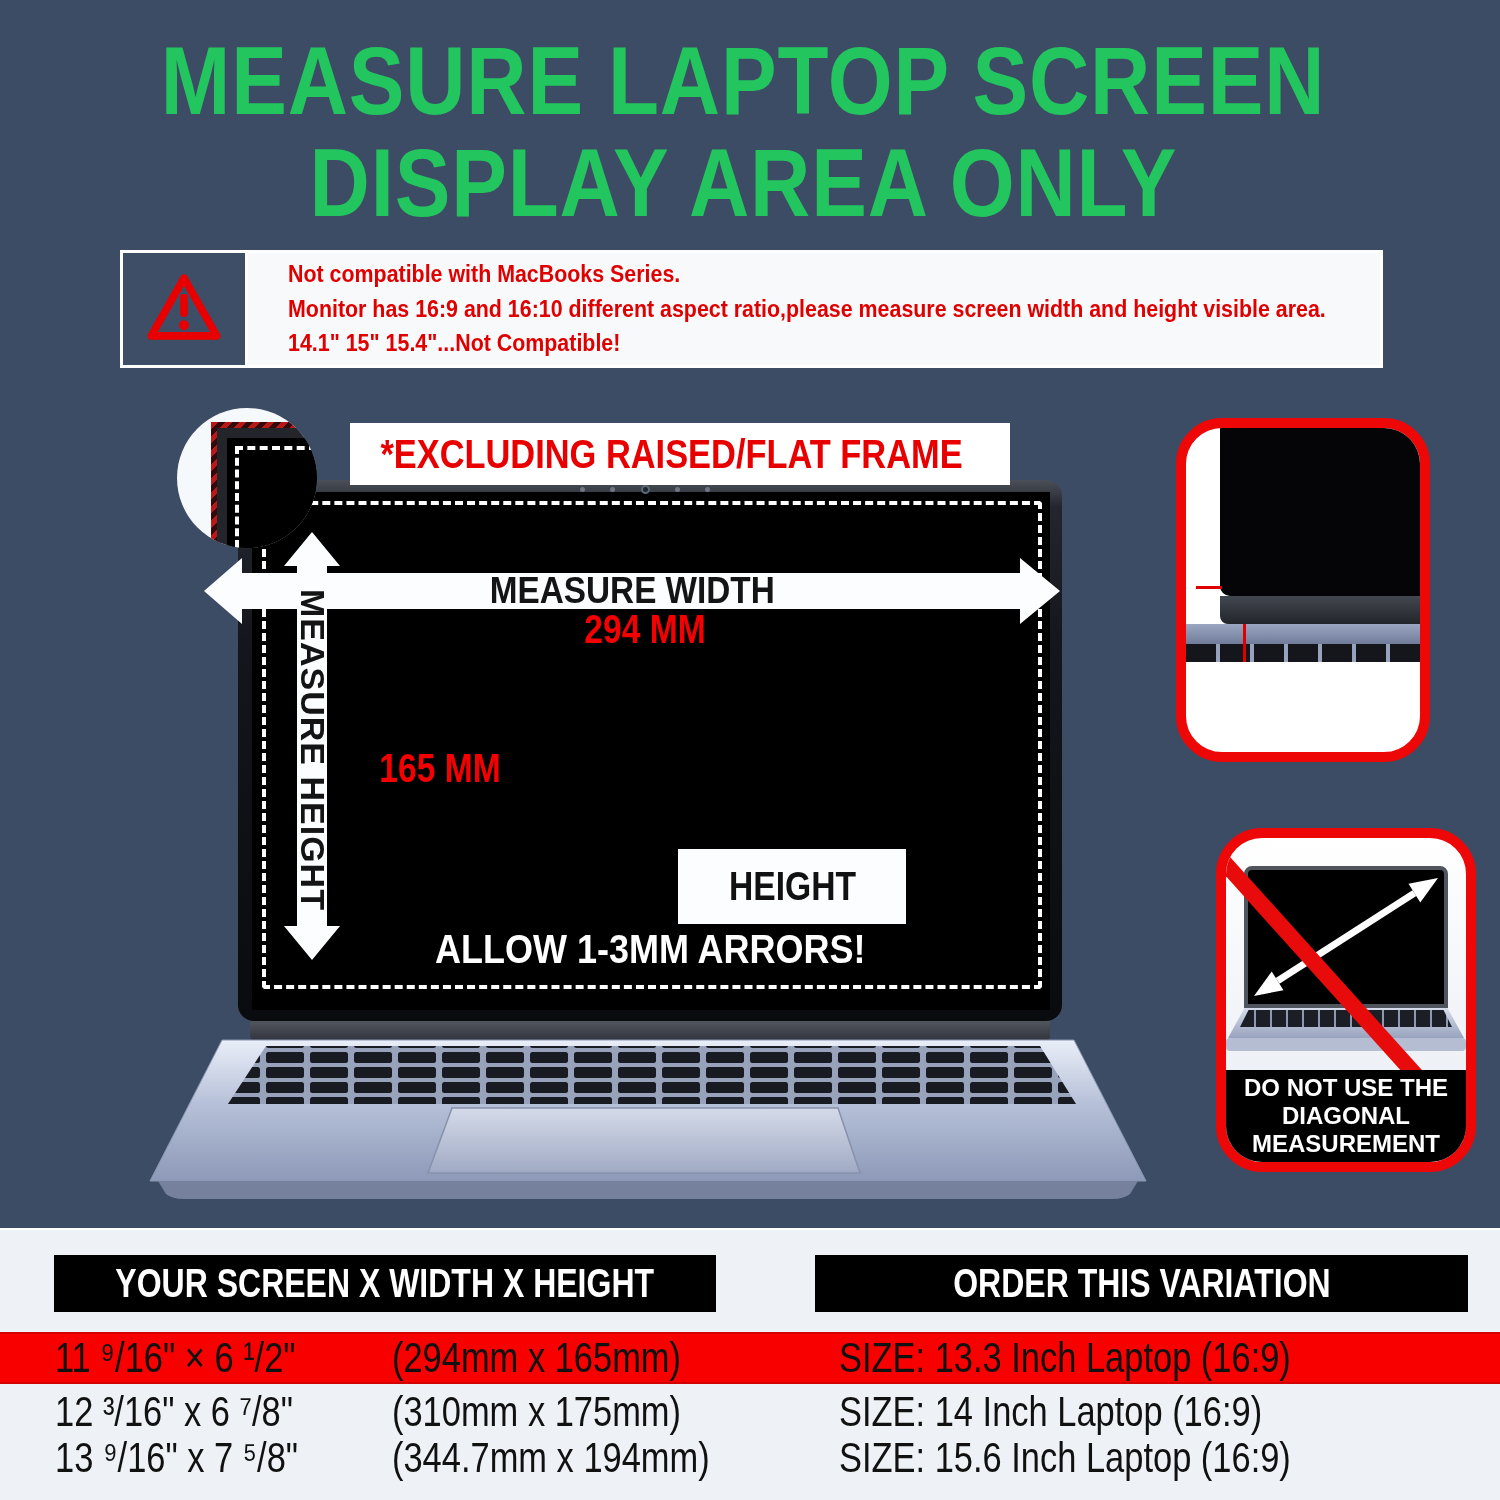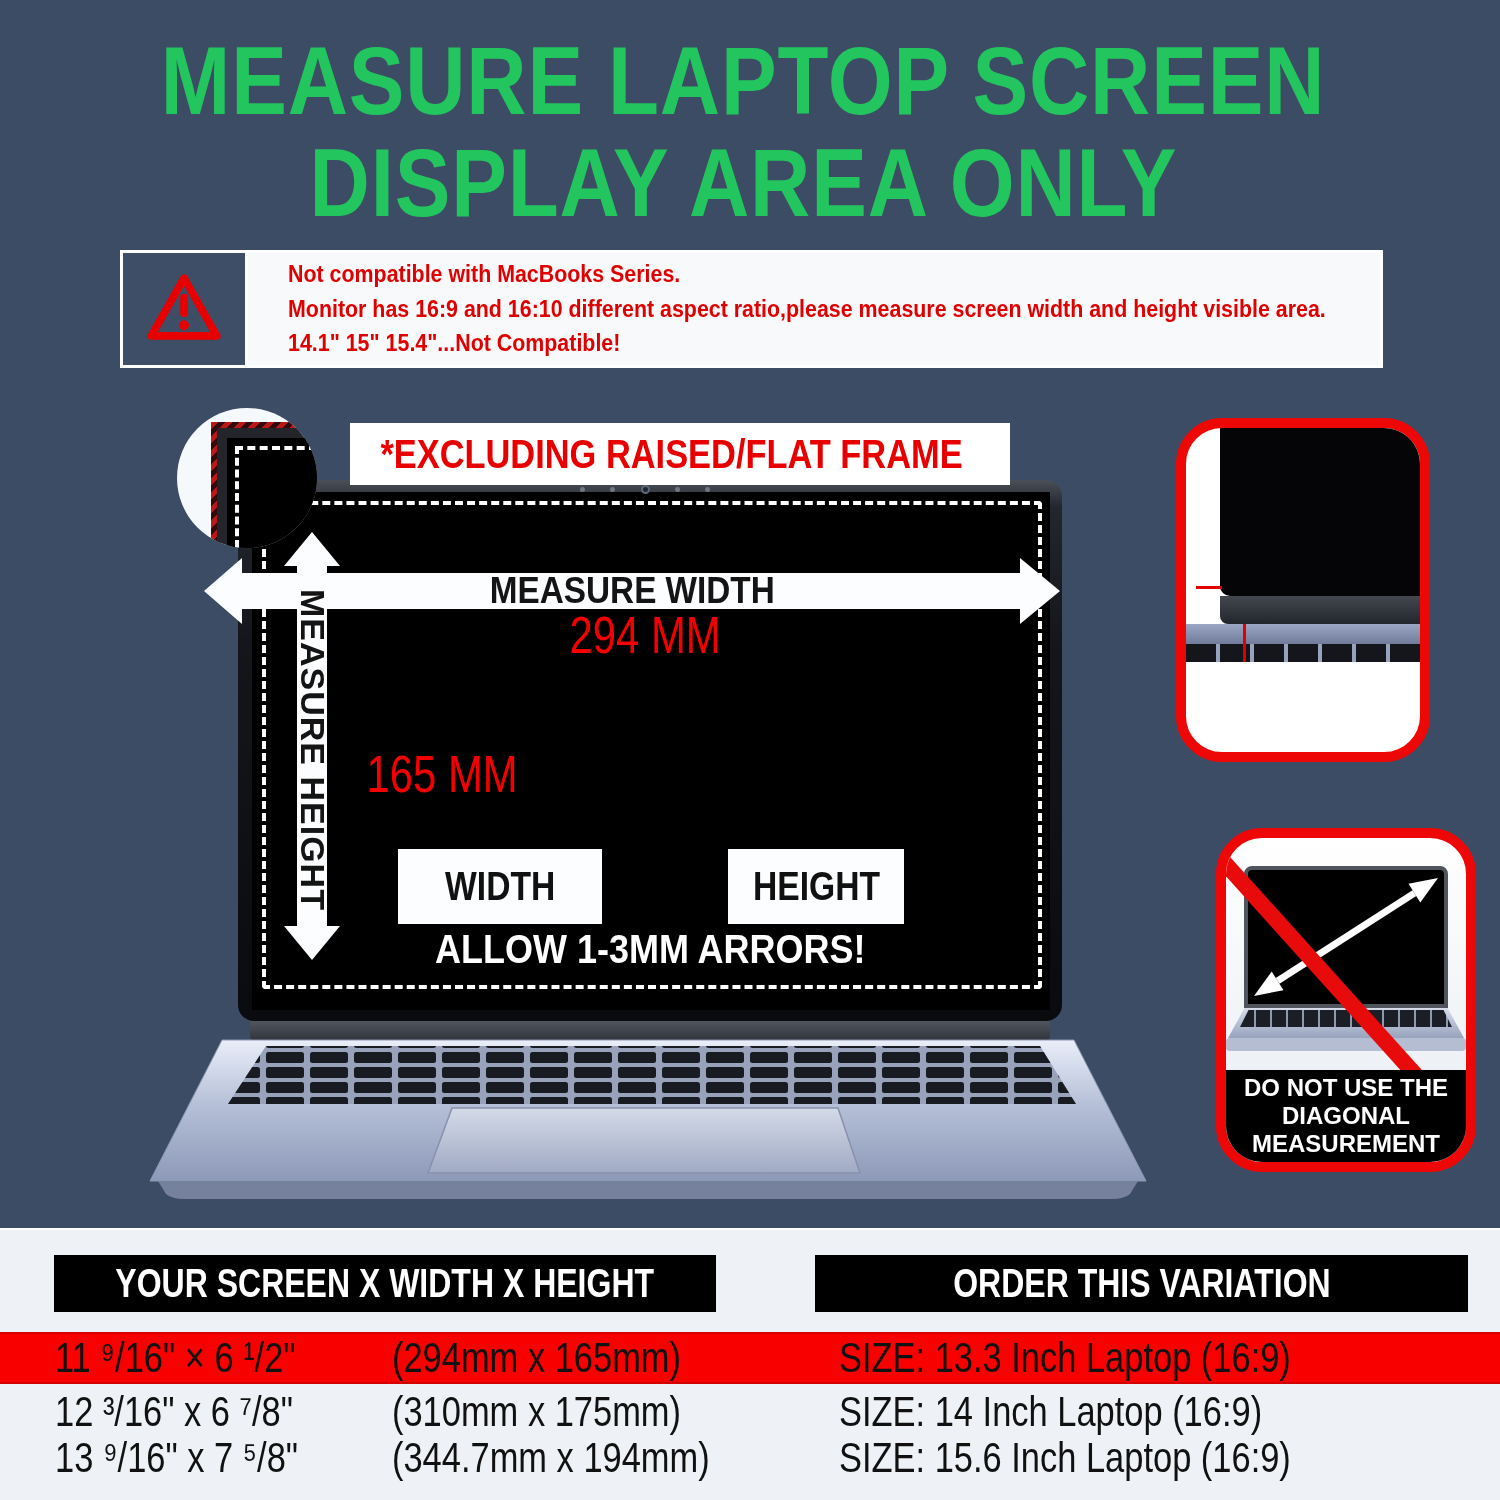--- a/index.html
+++ b/index.html
@@ -39,27 +39,27 @@
   .banner .cond{transform:scaleX(0.86);}
 
   .h-arrow{left:202px;top:556px;width:860px;height:70px;}
   .h-arrow-label{left:202px;top:556px;width:860px;height:70px;display:flex;align-items:center;
                  justify-content:center;color:#141414;font-weight:700;font-size:37px;}
   .h-arrow-label .cond{transform:scaleX(0.9);}
   .v-arrow{left:281px;top:530px;width:62px;height:432px;}
   .v-label{left:281px;top:574px;width:62px;height:352px;display:flex;align-items:center;
            justify-content:center;writing-mode:vertical-rl;color:#141414;font-weight:700;
            font-size:34px;letter-spacing:1px;}
-  .mm{color:#f40000;font-weight:400;font-size:51px;text-align:center;}
+  .mm{color:#f40000;font-weight:700;font-size:41px;text-align:center;}
   .width-value{left:540px;top:606px;width:210px;}
   .height-value{left:350px;top:745px;width:180px;}
   .measure-box{background:#fcfdfe;display:flex;align-items:center;justify-content:center;
                color:#111;font-weight:700;font-size:41px;}
   .width-box{left:398px;top:849px;width:204px;height:75px;}
-  .height-box{left:728px;top:849px;width:176px;height:75px;}
+  .height-box{left:678px;top:849px;width:228px;height:75px;}
   .allow{left:380px;top:927px;width:540px;text-align:center;color:#fff;font-weight:700;font-size:40px;}
   .allow .cond{transform:scaleX(0.9);}
 
   
   .callout{left:177px;top:408px;width:140px;height:140px;border-radius:50%;background:#f6f9fb;
            overflow:hidden;z-index:6;}
   .c-frame{left:40px;top:20px;width:100px;height:120px;background:#23252b;}
   .c-hatch{background:repeating-linear-gradient(135deg,#b81818 0 5px,#33090b 5px 10px);}
   .c-hatch-top{left:34px;top:14px;width:106px;height:10px;}
   .c-hatch-left{left:34px;top:14px;width:10px;height:126px;}
@@ -203,23 +203,20 @@
   <svg class="abs v-arrow" style="z-index:4;" viewBox="0 0 62 432">
     <polygon points="31,2 3,36 16,36 16,396 3,396 31,430 59,396 46,396 46,36 59,36" fill="#fbfdff"></polygon>
   </svg>
   <div class="abs v-label" style="z-index:4;">
     <span>MEASURE HEIGHT</span>
   </div>
   <div class="abs mm height-value" style="z-index:4;">
     <span class="cond">165 MM</span>
   </div>
 
-  <div class="abs measure-box width-box" style="z-index:4;">
-    <span class="cond">WIDTH</span>
-  </div>
   <div class="abs measure-box height-box" style="z-index:4;">
     <span class="cond">HEIGHT</span>
   </div>
   <div class="abs allow" style="z-index:4;">
     <span class="cond">ALLOW 1-3MM ARRORS!</span>
   </div>
 
   <div class="abs callout">
     <div class="abs c-hatch c-hatch-top"></div>
     <div class="abs c-hatch c-hatch-left"></div>

